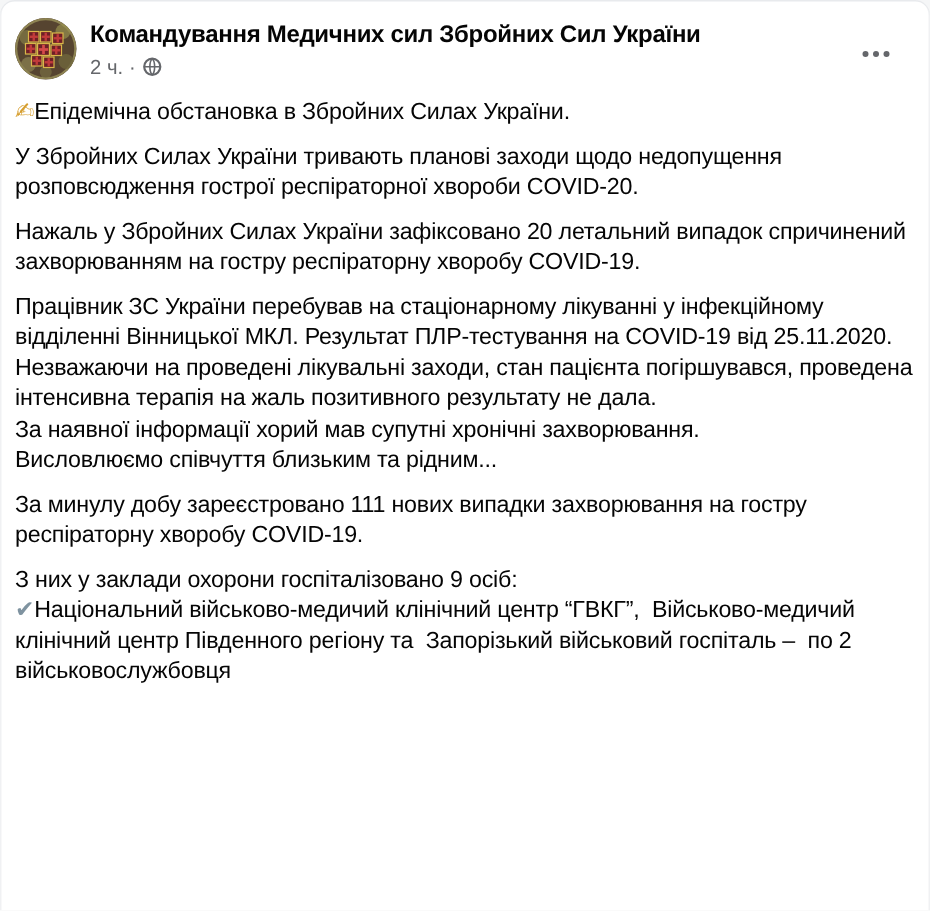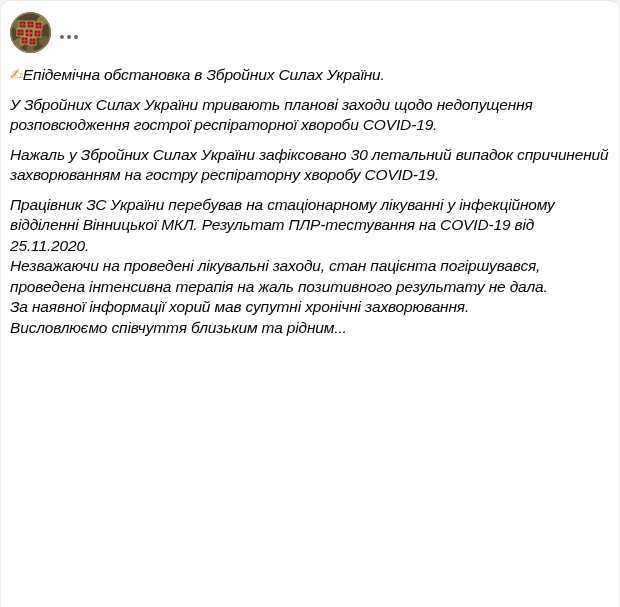--- a/index.html
+++ b/index.html
@@ -71,21 +71,20 @@
   .post-body {
     padding: 8px 10px 0 10px;
   }
   .post-body p {
     margin: 0 0 9px 0;
     font-size: 15.5px;
     line-height: 20.5px;
     letter-spacing: -0.15px;
     color: #050505;
     white-space: pre-wrap;
-    font-style: italic;
   }
   .em-pen   { color: #d69e2e; }
   .em-check { color: #7f93a0; }
 </style>
 </head>
 <body>
 
 <div class="card">
 
   <div class="header">
@@ -137,34 +136,51 @@
           </g>
           <g transform="translate(19,26)">
             <rect x="0" y="0" width="7" height="7" fill="#6e1f26" stroke="#d9b64a" stroke-width="0.8"></rect>
             <rect x="2.7" y="0.8" width="1.6" height="5.4" fill="#c23b3b"></rect>
             <rect x="0.8" y="2.7" width="5.4" height="1.6" fill="#c23b3b"></rect>
           </g>
         </g>
       </svg>
     </div>
 
+    <div class="header-text">
+      <div class="page-name">Командування Медичних сил Збройних Сил України</div>
+      <div class="meta">
+        <span class="timestamp">2 ч.</span>
+        <span class="dot">·</span>
+        <span class="globe">
+          <svg width="13" height="13" viewBox="0 0 16 16">
+            <circle cx="8" cy="8" r="6.6" fill="none" stroke="#65676b" stroke-width="1.8"></circle>
+            <path d="M1.6 8 H14.4" stroke="#65676b" stroke-width="1.4" fill="none"></path>
+            <path d="M8 1.5 C10.6 3.4 10.6 12.6 8 14.5 M8 1.5 C5.4 3.4 5.4 12.6 8 14.5" stroke="#65676b" stroke-width="1.3" fill="none"></path>
+          </svg>
+        </span>
+      </div>
+    </div>
 
     <div class="more-btn">
       <svg width="20" height="6" viewBox="0 0 20 6">
         <circle cx="3" cy="3" r="2" fill="#65676b"></circle>
         <circle cx="10" cy="3" r="2" fill="#65676b"></circle>
         <circle cx="17" cy="3" r="2" fill="#65676b"></circle>
       </svg>
     </div>
 
   </div>
 
   <div class="post-body">
     <p><span class="em-pen">✍</span>Епідемічна обстановка в Збройних Силах України.</p>
-    <p>У Збройних Силах України тривають планові заходи щодо недопущення розповсюдження гострої респіраторної хвороби COVID-19.</p>
-    <p>Нажаль у Збройних Силах України зафіксовано 30 летальний випадок спричинений захворюванням на гостру респіраторну хворобу COVID-19.</p>
+    <p>У Збройних Силах України тривають планові заходи щодо недопущення розповсюдження гострої респіраторної хвороби COVID-20.</p>
+    <p>Нажаль у Збройних Силах України зафіксовано 20 летальний випадок спричинений захворюванням на гостру респіраторну хворобу COVID-19.</p>
     <p>Працівник ЗС України перебував на стаціонарному лікуванні у інфекційному відділенні Вінницької МКЛ. Результат ПЛР-тестування на COVID-19 від 25.11.2020.
 Незважаючи на проведені лікувальні заходи, стан пацієнта погіршувався, проведена інтенсивна терапія на жаль позитивного результату не дала.
 За наявної інформації хорий мав супутні хронічні захворювання.
 Висловлюємо співчуття близьким та рідним...</p>
+    <p>За минулу добу зареєстровано 111 нових випадки захворювання на гостру респіраторну хворобу COVID-19.</p>
+    <p>З них у заклади охорони госпіталізовано 9 осіб:
+<span class="em-check">✔</span>Національний військово-медичий клінічний центр “ГВКГ”,  Військово-медичий клінічний центр Південного регіону та  Запорізький військовий госпіталь –  по 2 військовослужбовця</p>
   </div>
 
 </div>
 
 </body></html>

